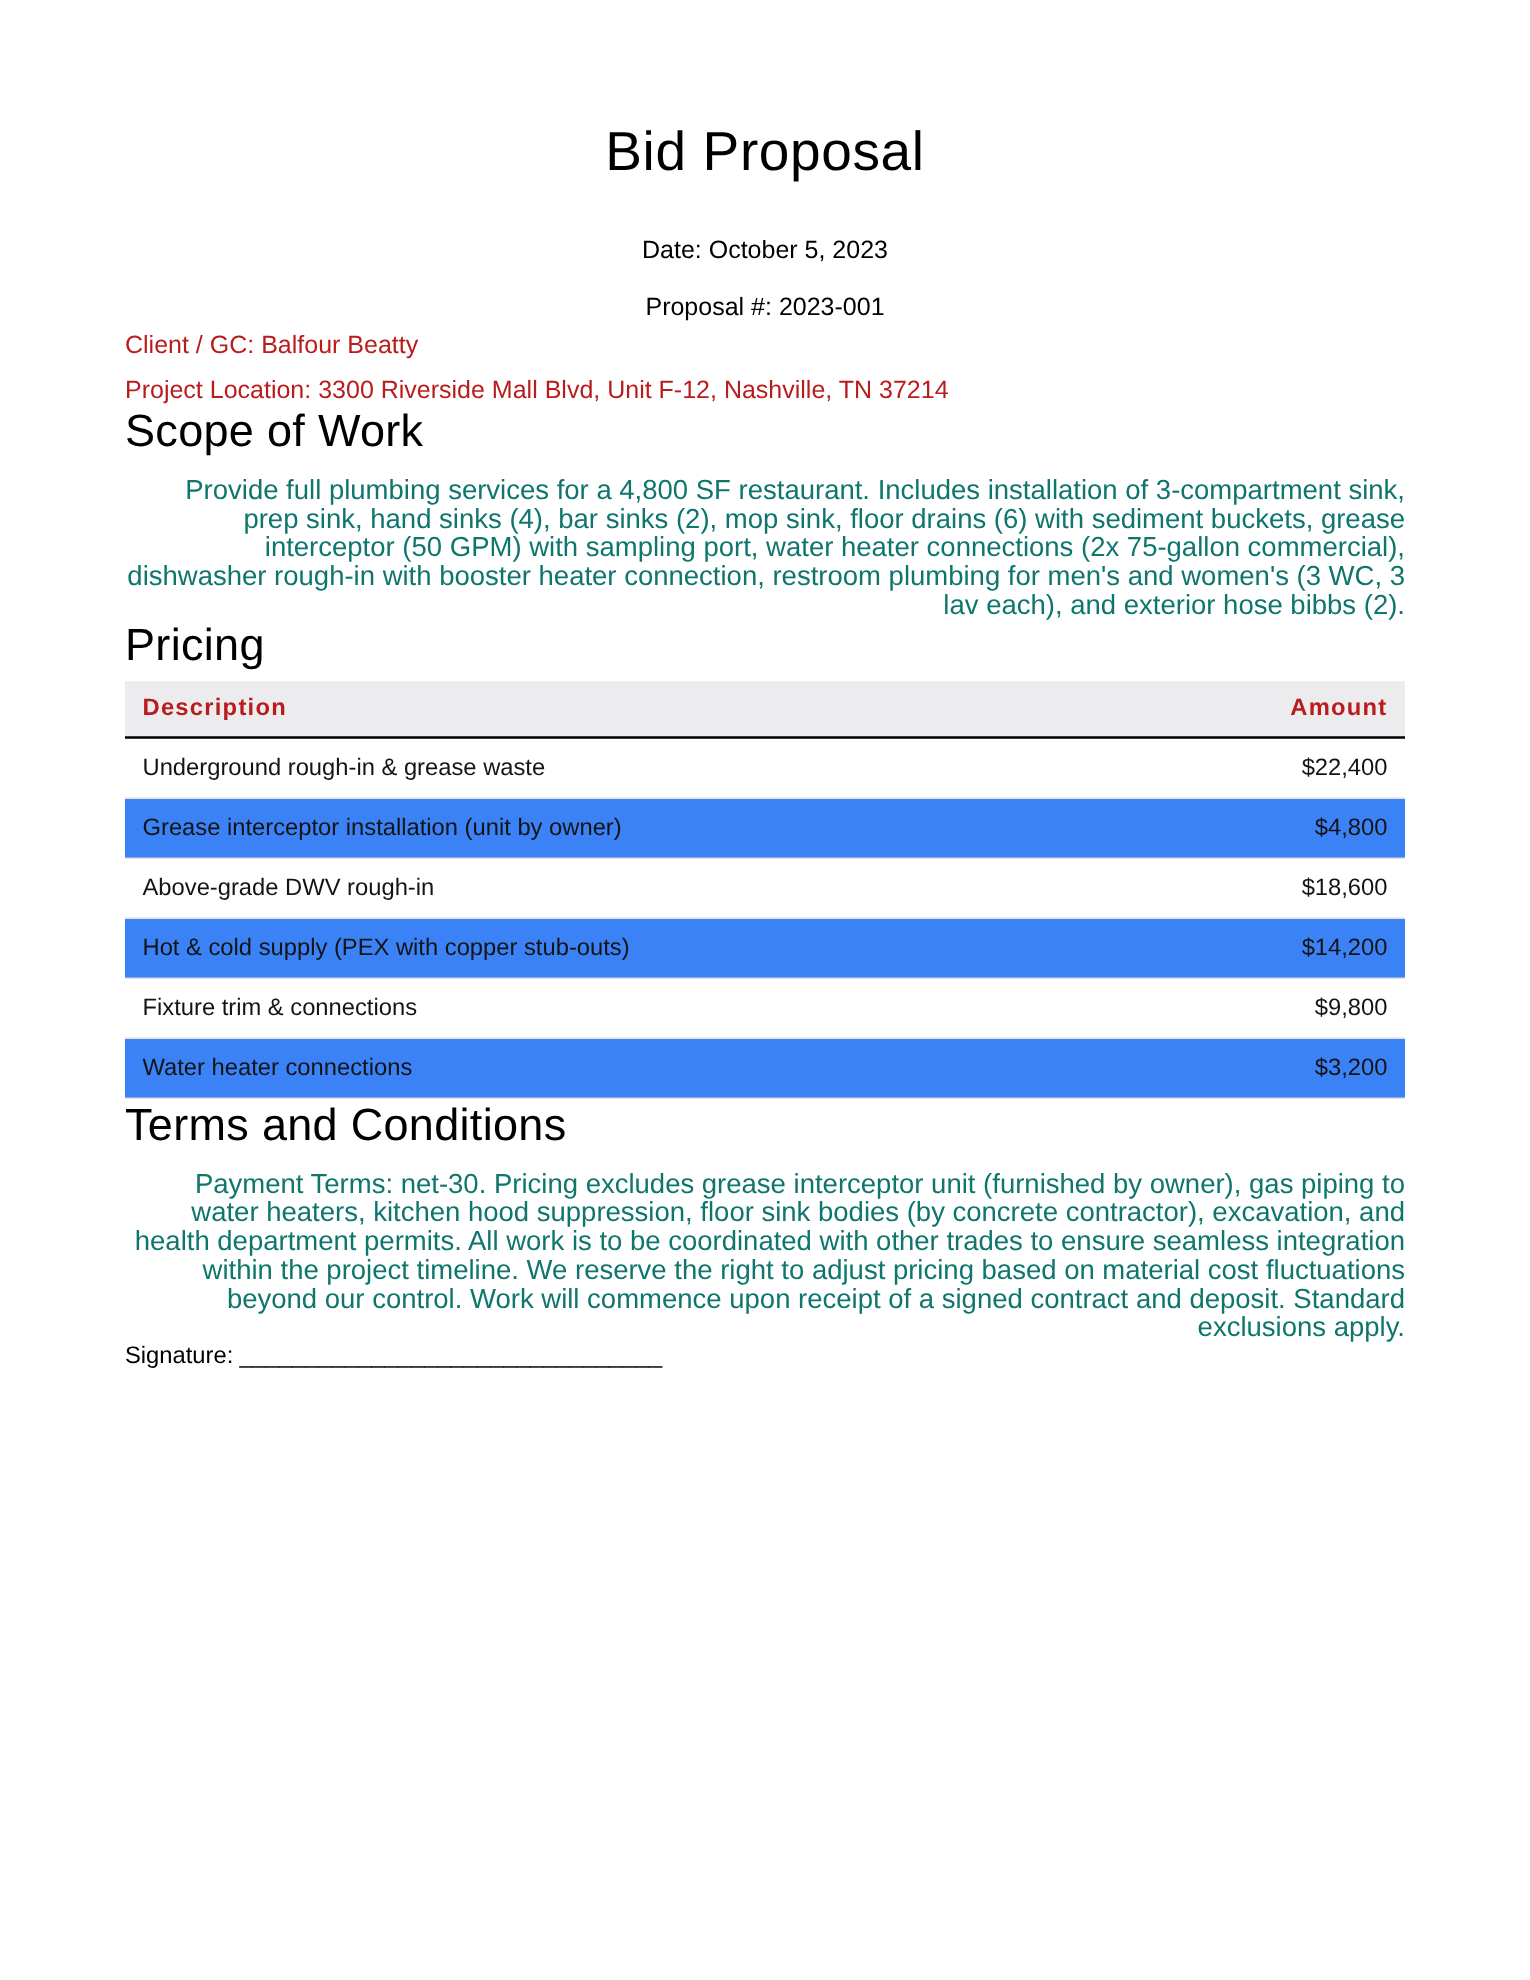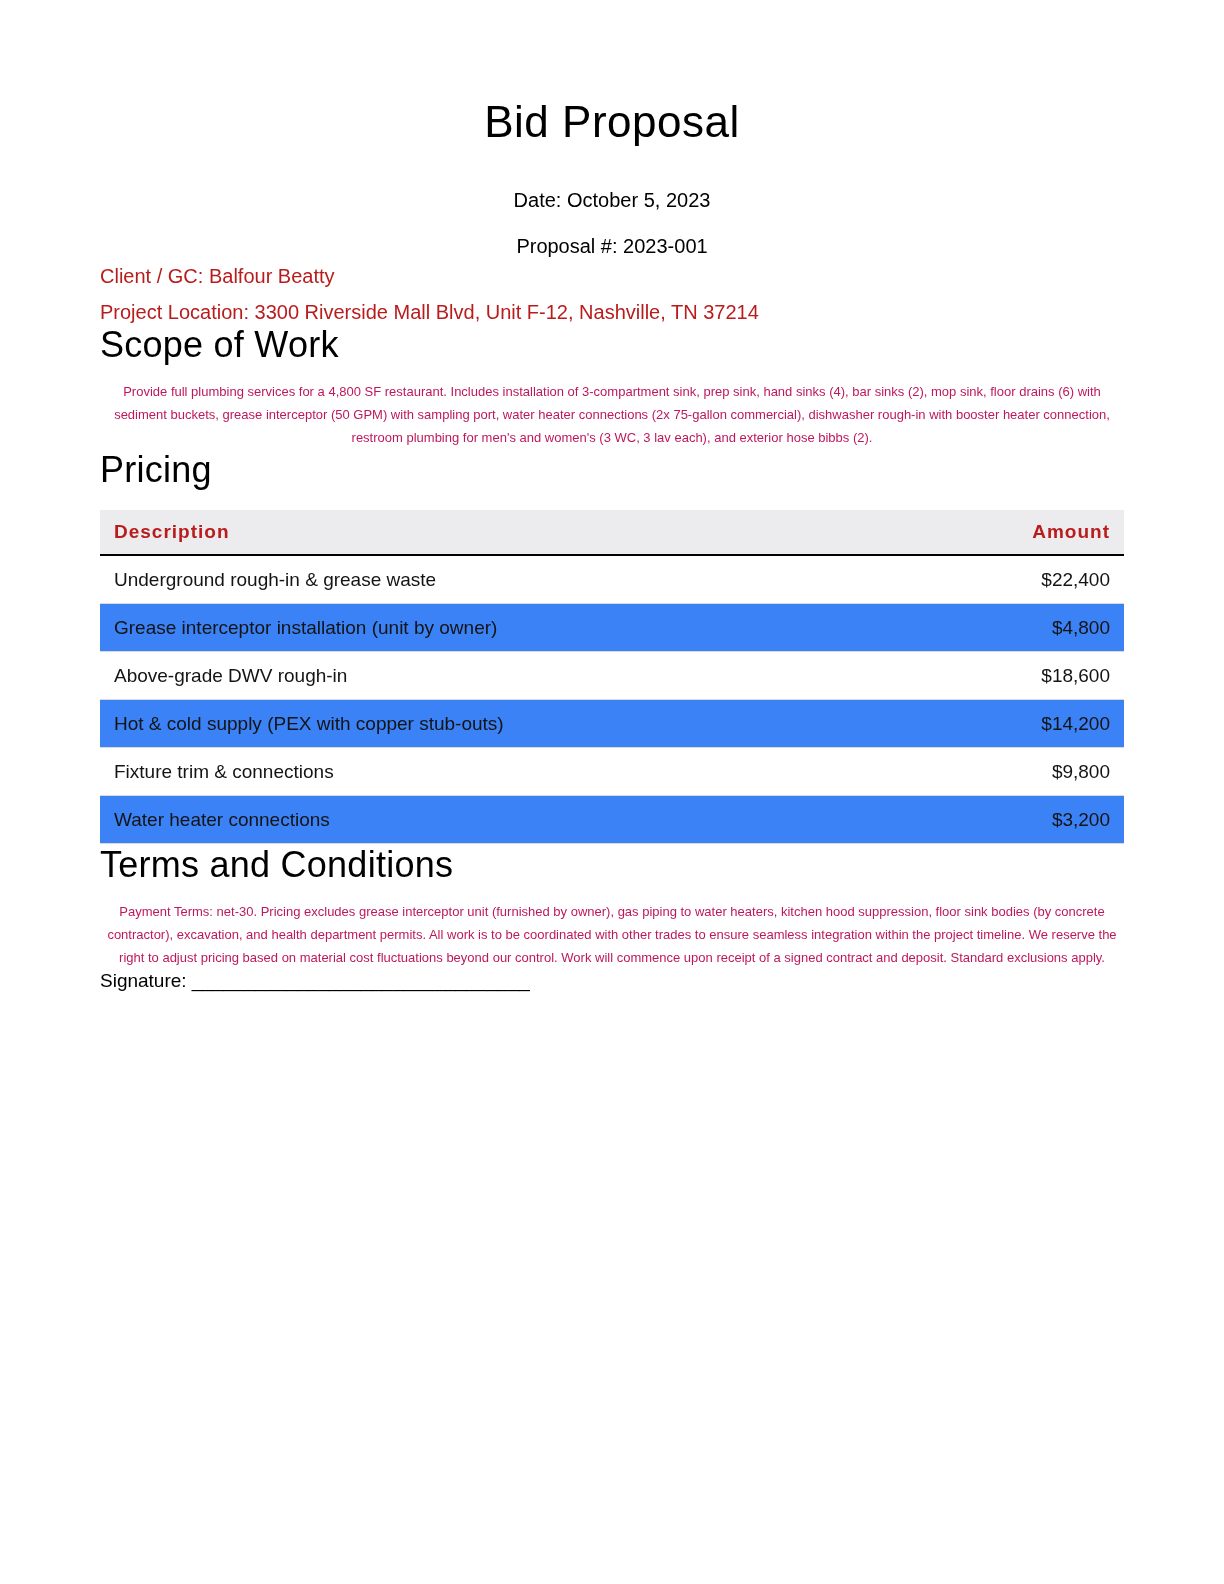--- a/index.html
+++ b/index.html
@@ -48,27 +48,27 @@
   }
   p.meta-line.last { margin-bottom: 0; }
   h2.section-heading {
     font-size: 36px;
     line-height: 42px;
     font-weight: 400;
     letter-spacing: 0.25px;
     margin: 0 0 14px 0;
     color: #000000;
   }
-  h2.section-heading.pricing { margin-bottom: 19px; }
+  h2.section-heading.pricing { margin-bottom: 8px; }
   p.body-text {
-    font-size: 13px;
+    font-size: 22px;
     line-height: 23px;
     margin: 0;
-    color: #be185d;
-    text-align: center;
+    color: #0f766e;
+    text-align: right;
   }
   table.pricing-table {
     width: 100%;
     border-collapse: collapse;
     table-layout: fixed;
     font-size: 19px;
     margin: 0 0 0 0;
   }
   table.pricing-table thead th {
     background: #ececee;

